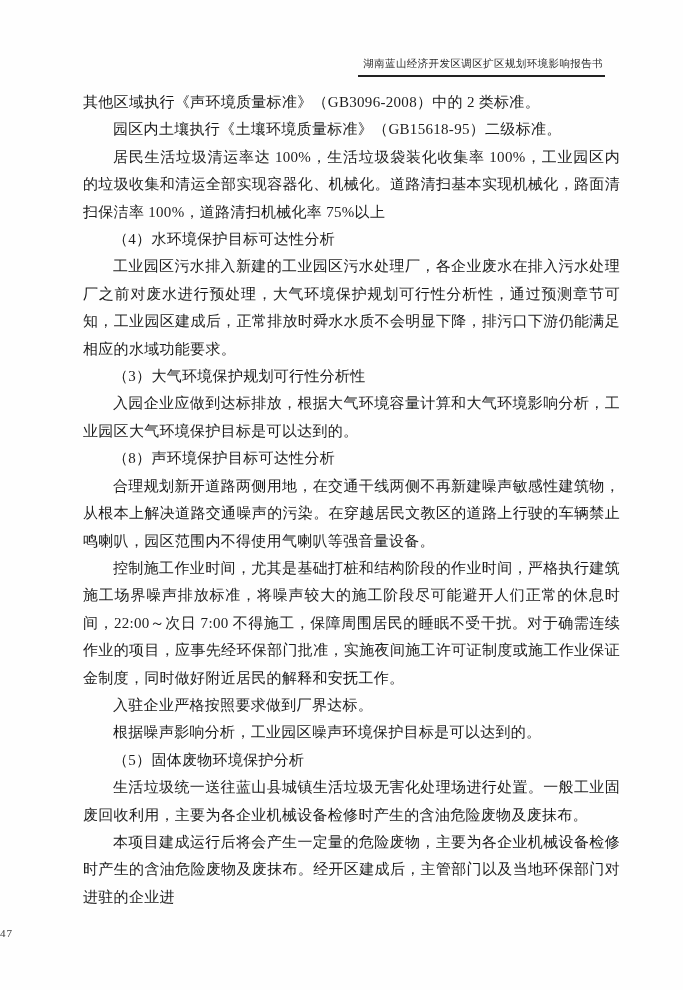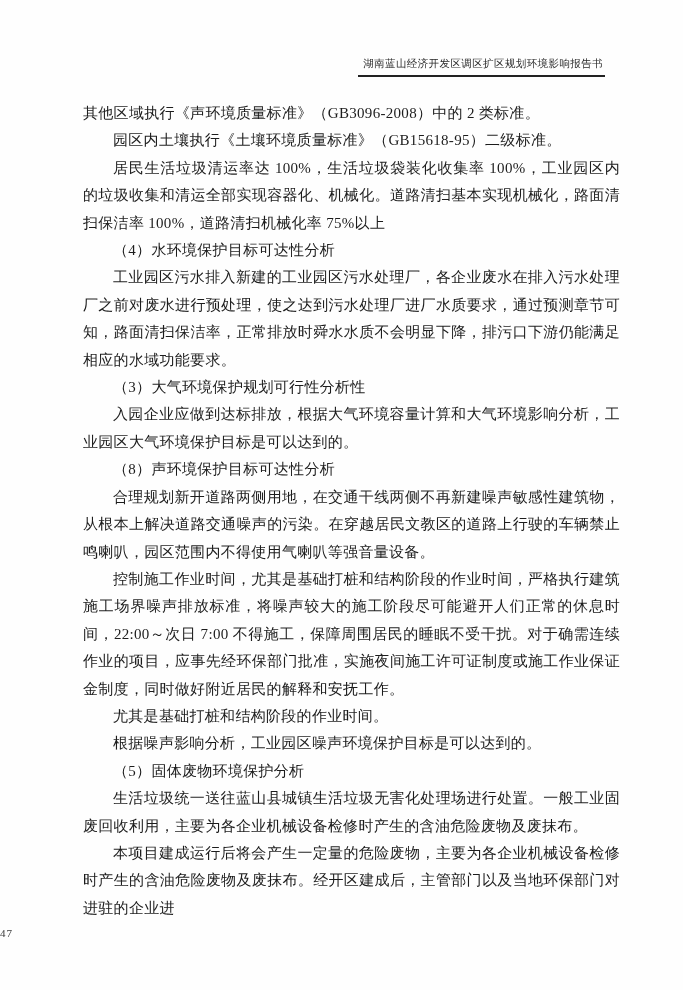--- a/index.html
+++ b/index.html
@@ -32,21 +32,20 @@
   }
   .content {
     position: absolute;
     top: 89px;
     left: 83px;
     width: 537px;
     font-size: 15px;
     line-height: 27.4px;
     letter-spacing: 0.3px;
     text-align: justify;
-    margin-top: 11px;
   }
   .content p {
     margin: 0;
     padding: 0;
     text-indent: 2em;
   }
   .content p.no-indent {
     text-indent: 0;
   }
   .footer {
@@ -69,27 +68,27 @@
 
   <div class="header-bar">
     <span class="header-title">湖南蓝山经济开发区调区扩区规划环境影响报告书</span>
   </div>
 
   <div class="content">
     <p class="no-indent">其他区域执行《声环境质量标准》（GB3096-2008）中的 2 类标准。</p>
     <p>园区内土壤执行《土壤环境质量标准》（GB15618-95）二级标准。</p>
     <p>居民生活垃圾清运率达 100%，生活垃圾袋装化收集率 100%，工业园区内的垃圾收集和清运全部实现容器化、机械化。道路清扫基本实现机械化，路面清扫保洁率 100%，道路清扫机械化率 75%以上</p>
     <p>（4）水环境保护目标可达性分析</p>
-    <p>工业园区污水排入新建的工业园区污水处理厂，各企业废水在排入污水处理厂之前对废水进行预处理，使之达到污水处理厂进厂水质要求，通过预测章节可知，路面清扫保洁率，正常排放时舜水水质不会明显下降，排污口下游仍能满足相应的水域功能要求。</p>
+    <p>工业园区污水排入新建的工业园区污水处理厂，各企业废水在排入污水处理厂之前对废水进行预处理，大气环境保护规划可行性分析性，通过预测章节可知，工业园区建成后，正常排放时舜水水质不会明显下降，排污口下游仍能满足相应的水域功能要求。</p>
     <p>（3）大气环境保护规划可行性分析性</p>
     <p>入园企业应做到达标排放，根据大气环境容量计算和大气环境影响分析，工业园区大气环境保护目标是可以达到的。</p>
     <p>（8）声环境保护目标可达性分析</p>
     <p>合理规划新开道路两侧用地，在交通干线两侧不再新建噪声敏感性建筑物，从根本上解决道路交通噪声的污染。在穿越居民文教区的道路上行驶的车辆禁止鸣喇叭，园区范围内不得使用气喇叭等强音量设备。</p>
     <p>控制施工作业时间，尤其是基础打桩和结构阶段的作业时间，严格执行建筑施工场界噪声排放标准，将噪声较大的施工阶段尽可能避开人们正常的休息时间，22:00～次日 7:00 不得施工，保障周围居民的睡眠不受干扰。对于确需连续作业的项目，应事先经环保部门批准，实施夜间施工许可证制度或施工作业保证金制度，同时做好附近居民的解释和安抚工作。</p>
-    <p>尤其是基础打桩和结构阶段的作业时间。</p>
+    <p>入驻企业严格按照要求做到厂界达标。</p>
     <p>根据噪声影响分析，工业园区噪声环境保护目标是可以达到的。</p>
     <p>（5）固体废物环境保护分析</p>
     <p>生活垃圾统一送往蓝山县城镇生活垃圾无害化处理场进行处置。一般工业固废回收利用，主要为各企业机械设备检修时产生的含油危险废物及废抹布。</p>
     <p>本项目建成运行后将会产生一定量的危险废物，主要为各企业机械设备检修时产生的含油危险废物及废抹布。经开区建成后，主管部门以及当地环保部门对进驻的企业进</p>
   </div>
 
   <div class="footer">
     <span class="page-number">47</span>
   </div>
 

